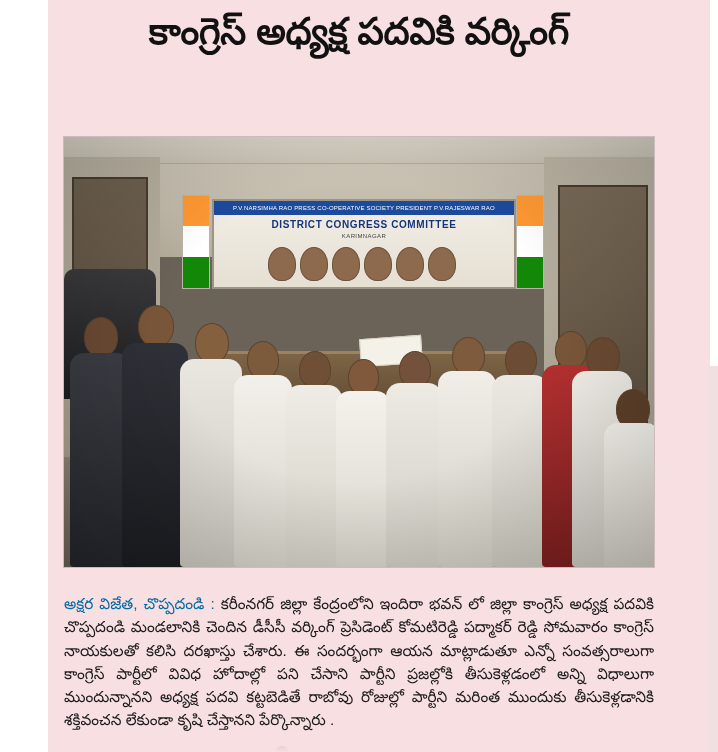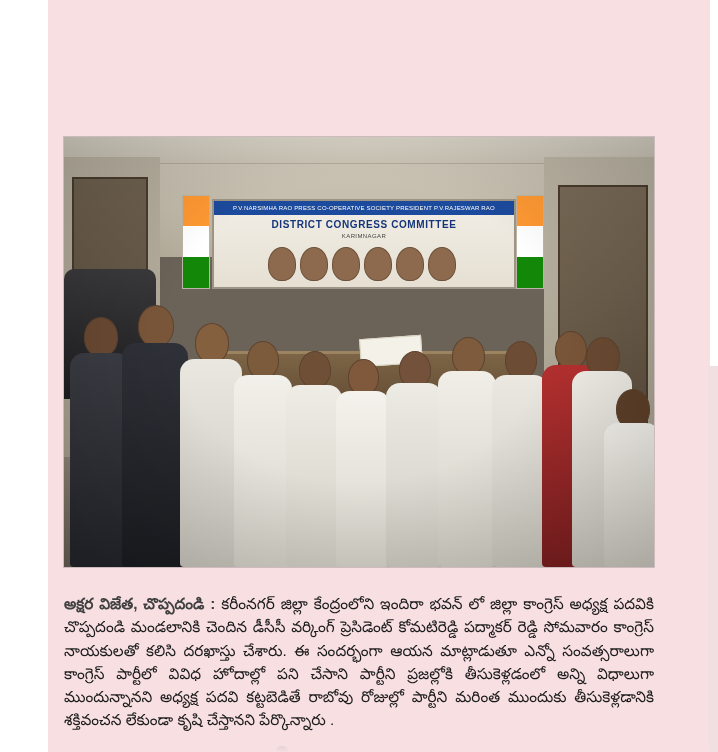--- a/index.html
+++ b/index.html
@@ -196,22 +196,22 @@
     left: 64px;
     top: 592px;
     width: 590px;
     color: #1a1a1a;
     font-family: "Liberation Sans", sans-serif;
     font-size: 15.3px;
     line-height: 1.52;
     text-align: justify;
   }
   .byline {
-    color: #404040;
-    font-weight: bold;
+    color: #0369a1;
+    font-weight: normal;
   }
   .bottom-fade {
     position: absolute;
     left: 48px;
     bottom: 0;
     width: 662px;
     height: 10px;
     background: linear-gradient(180deg, rgba(247,223,226,0) 0%, rgba(247,223,226,1) 100%);
   }
   .clip-dot {
@@ -226,20 +226,21 @@
 </head>
 <body>
 
 <div class="page">
 
   <div class="margin-left"></div>
   <div class="margin-right"></div>
   <div class="right-strip"></div>
 
   <div class="headline">
+    <span class="line">కాంగ్రెస్ అధ్యక్ష పదవికి వర్కింగ్</span>
   </div>
 
   <div class="photo-wrap">
     <div class="ph wall-top"></div>
     <div class="ph ceiling-band"></div>
     <div class="ph wall-left"></div>
     <div class="ph door-left"></div>
     <div class="ph wall-right"></div>
     <div class="ph door-right"></div>
 

